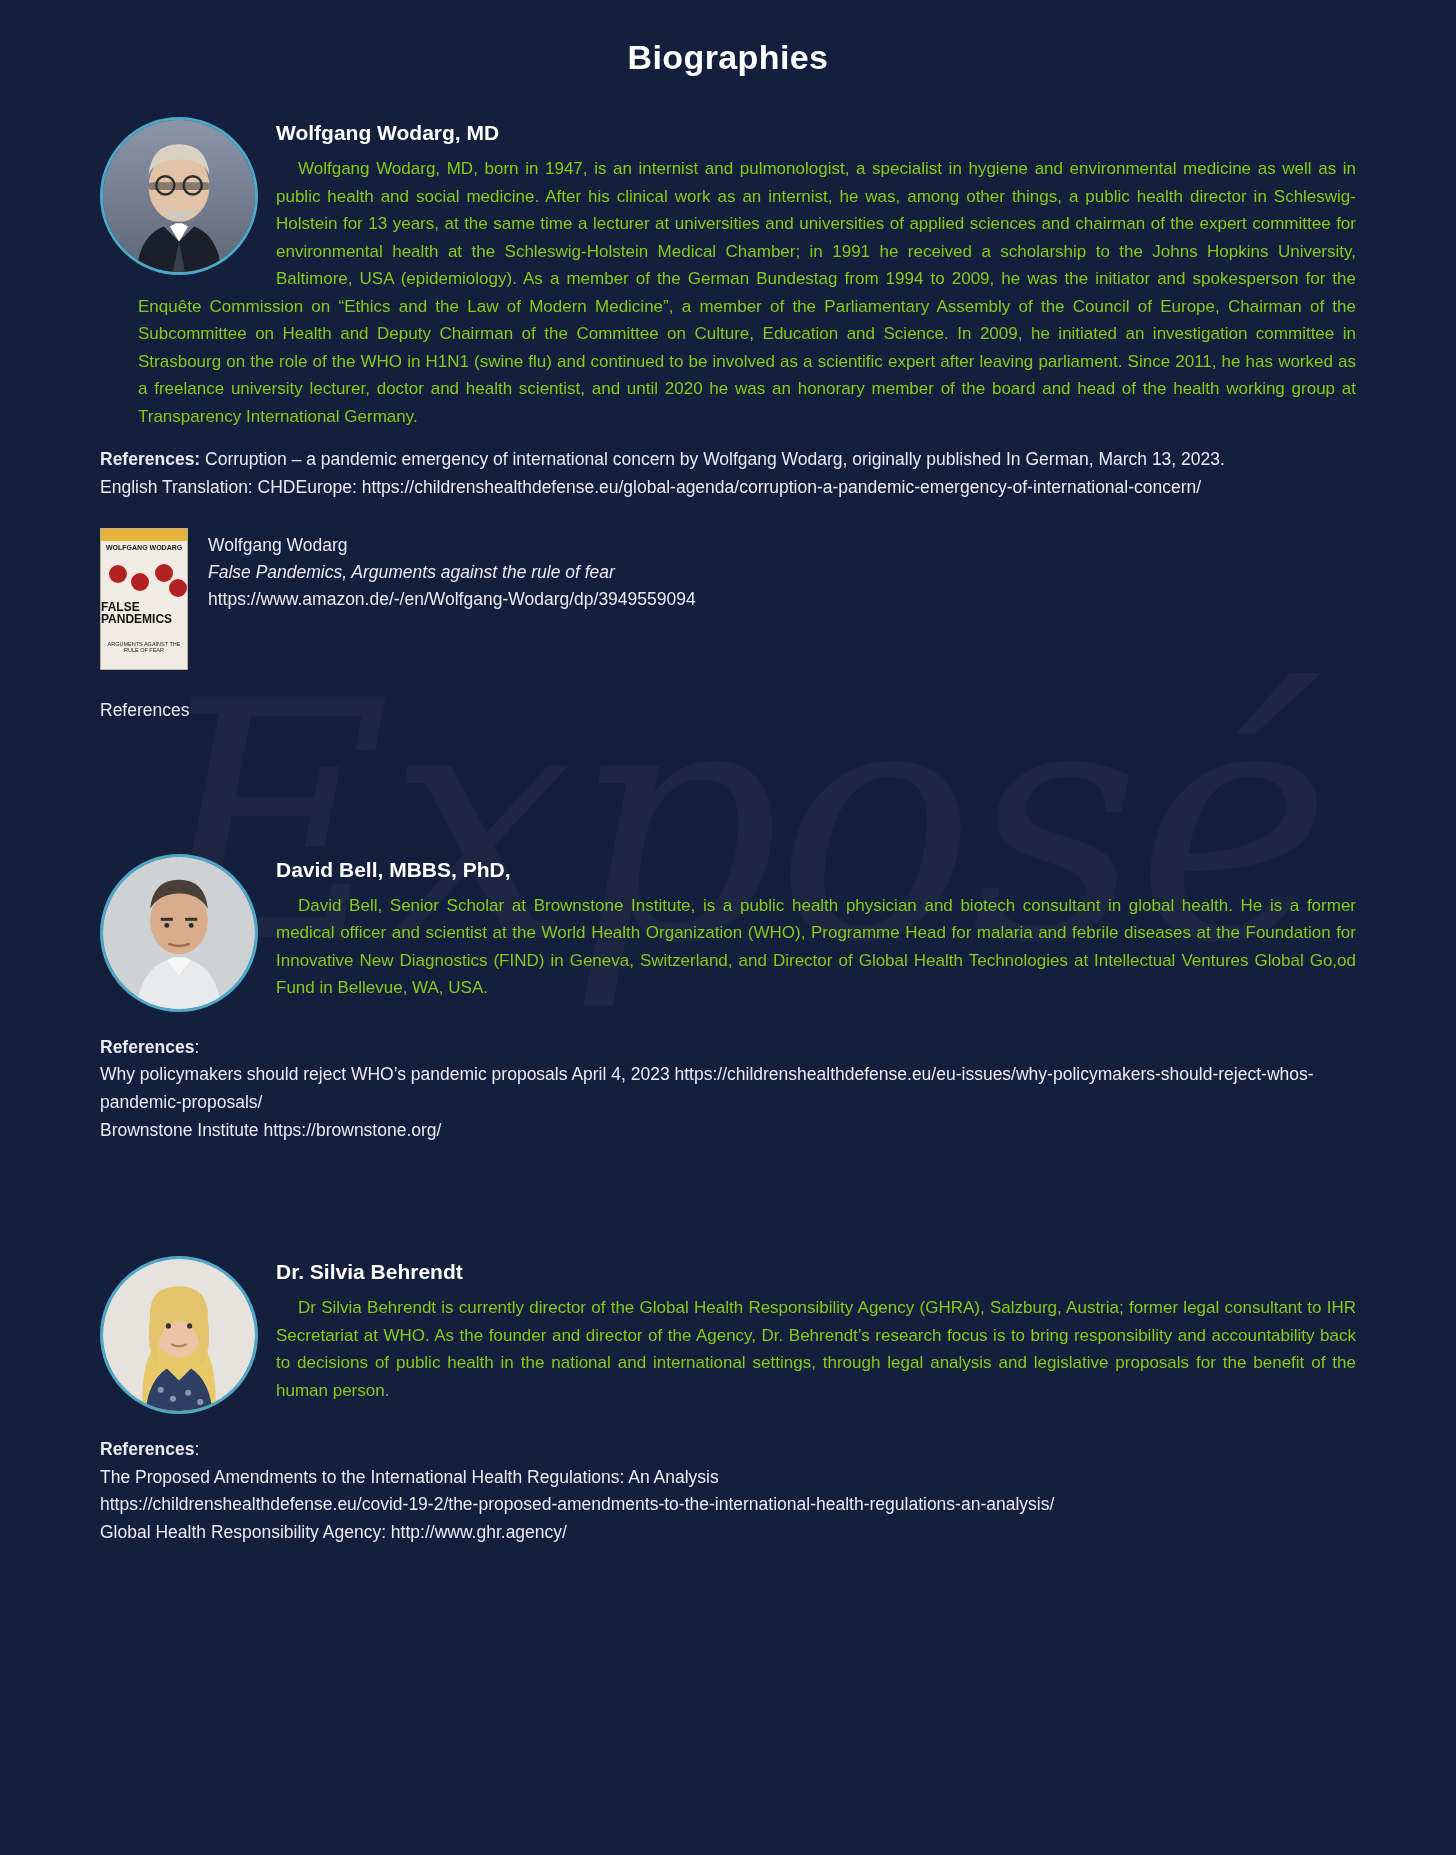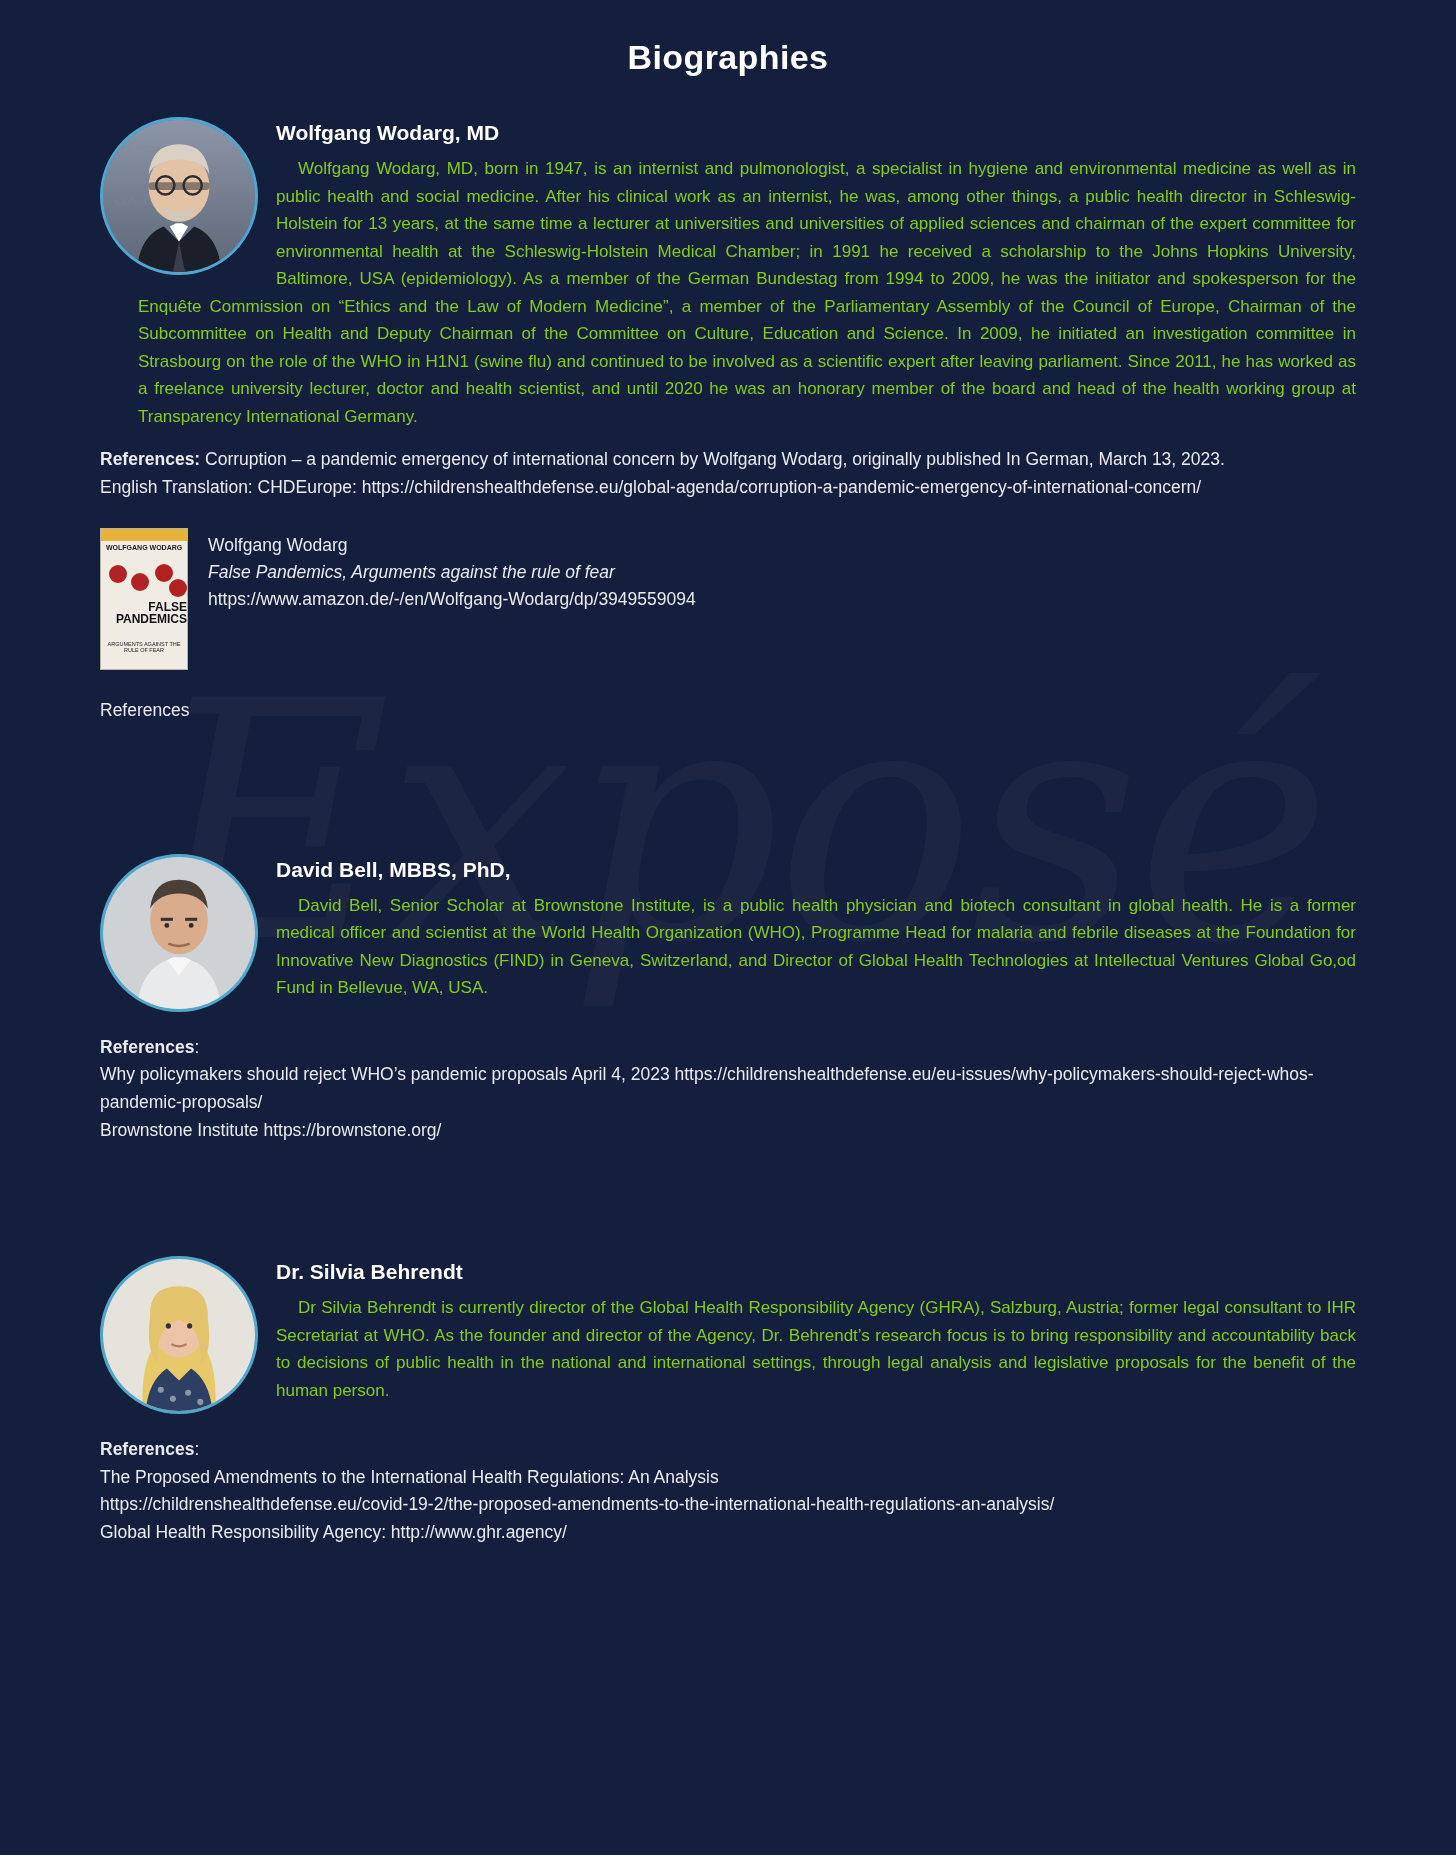--- a/index.html
+++ b/index.html
@@ -63,21 +63,21 @@
 
   .portrait {
     float: left;
     width: 158px;
     height: 158px;
     border-radius: 50%;
     border: 3px solid #4fa8c8;
     margin: 6px 18px 6px 0;
     overflow: hidden;
     box-sizing: border-box;
-    background: #3b82f6;
+    background: #0369a1;
     position: relative;
   }
   .portrait svg { display: block; width: 100%; height: 100%; }
 
   .bio-name {
     font-size: 21px;
     font-weight: bold;
     color: #ffffff;
     padding-top: 10px;
     margin-bottom: 10px;
@@ -127,21 +127,21 @@
     position: absolute; top: 15px; left: 5px;
     font-size: 7px; font-weight: bold; color: #1a1a1a; line-height: 1.2;
   }
   .book-balls { position: absolute; top: 34px; left: 4px; right: 4px; height: 34px; }
   .book-ball {
     position: absolute; width: 18px; height: 18px; border-radius: 50%;
     background: #b32222;
   }
   .book-title-main {
     position: absolute; top: 72px; left: 0; right: 0;
-    text-align: right; font-size: 12px; font-weight: bold; color: #111; line-height: 1.05;
+    text-align: left; font-size: 12px; font-weight: bold; color: #111; line-height: 1.05;
   }
   .book-sub {
     position: absolute; top: 112px; left: 0; right: 0;
     text-align: center; font-size: 5.5px; color: #222; line-height: 1.2;
   }
   .book-meta {
     font-size: 17.5px;
     line-height: 1.55;
     color: #e9ebf1;
     padding-top: 4px;

